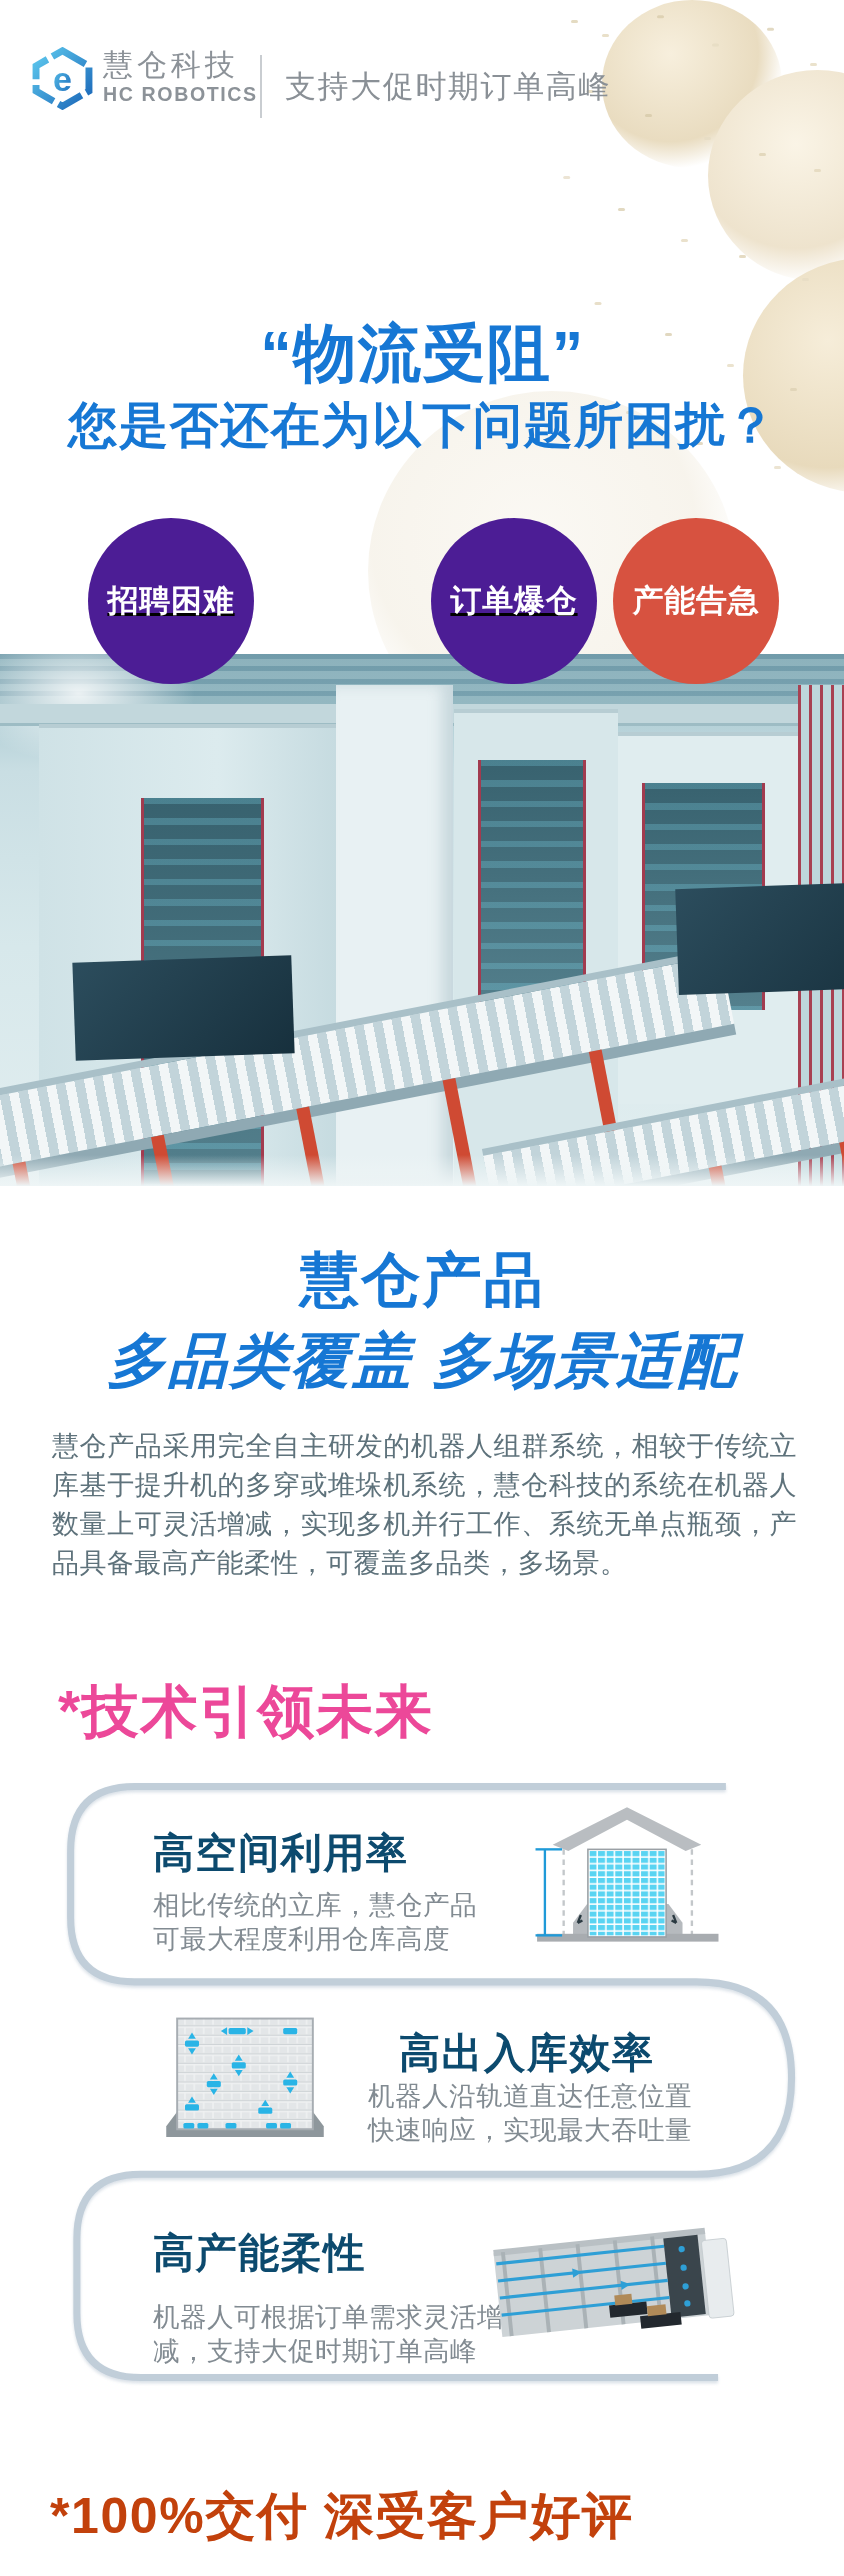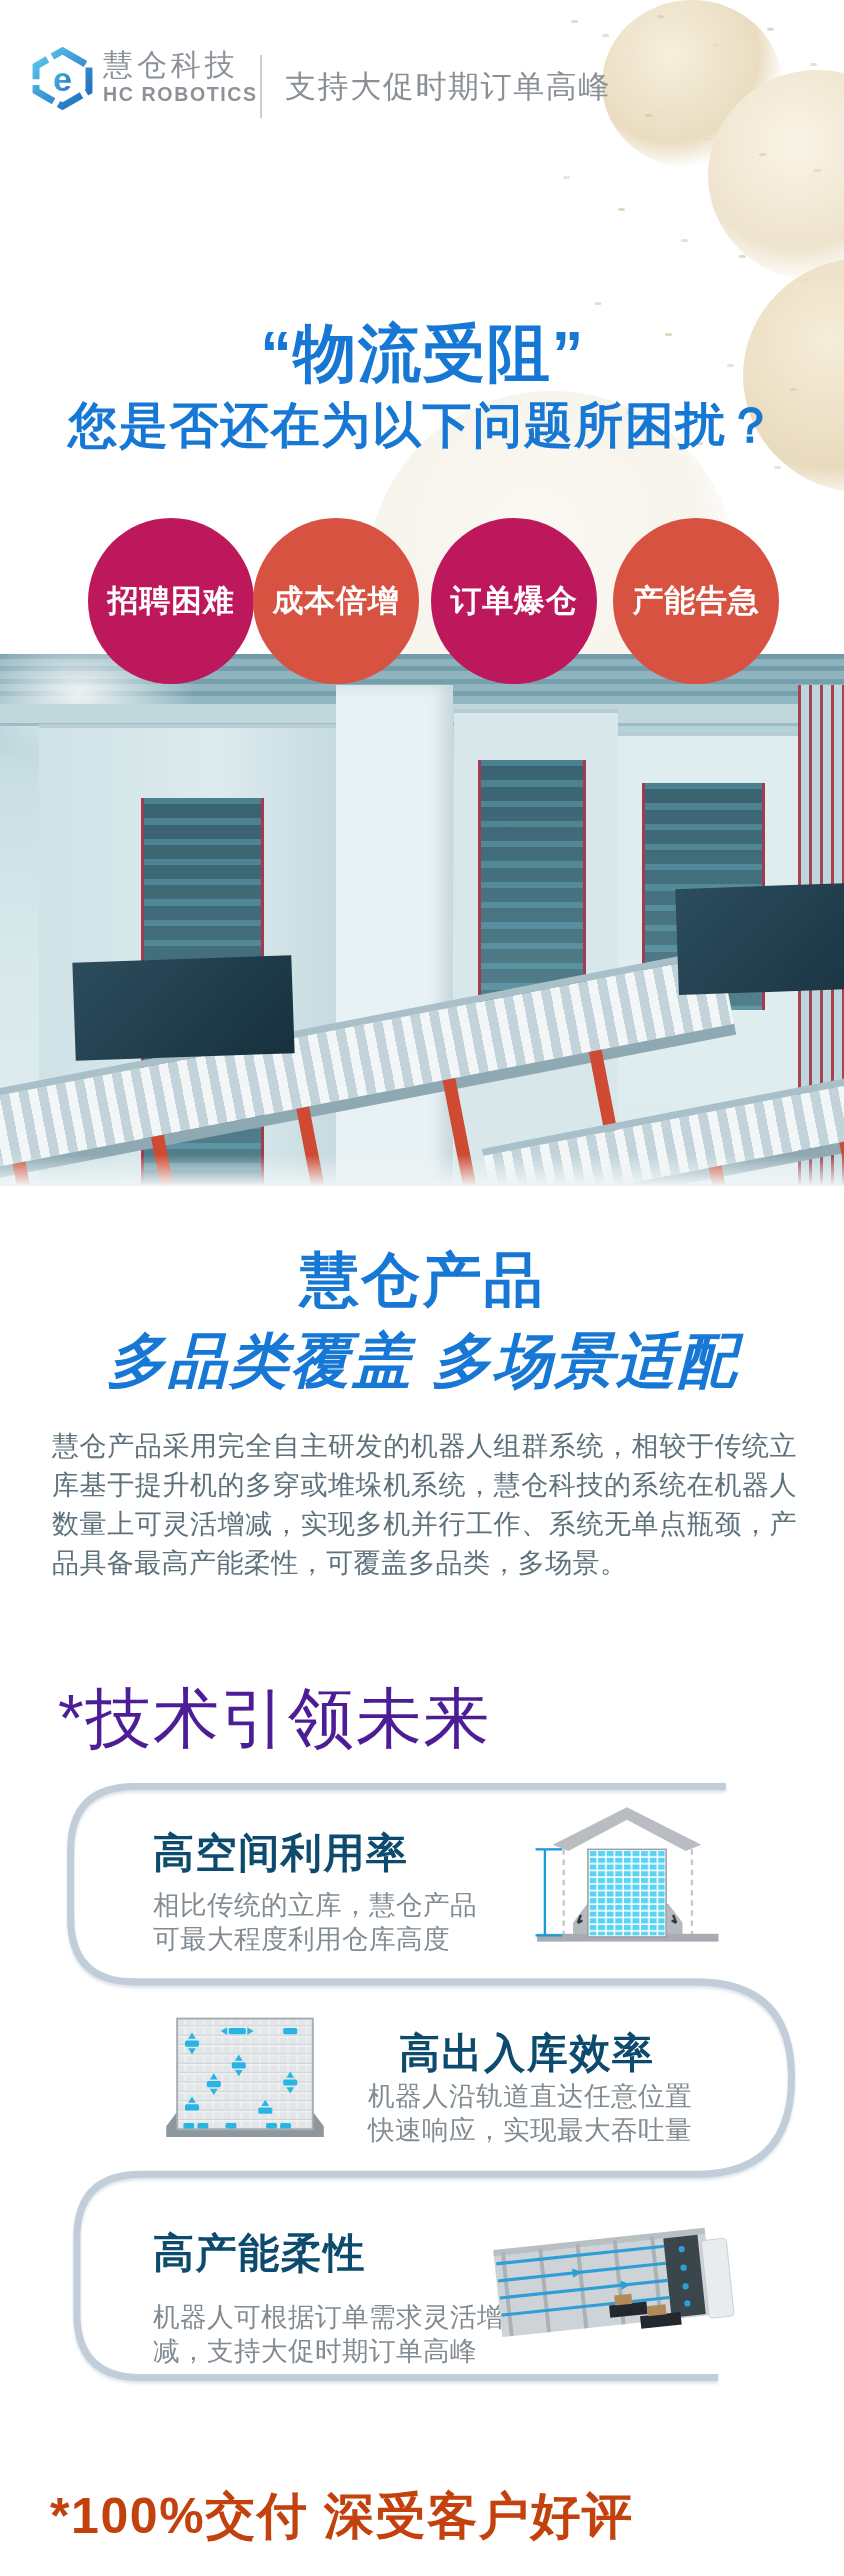--- a/index.html
+++ b/index.html
@@ -34,21 +34,21 @@
   
   .hero-line{left:0;width:845px;text-align:center;font-weight:900;color:#1677d4;letter-spacing:1.6px;}
   .hl1{top:196px;font-size:63px;}
   .hl2{top:311px;font-size:63px;}
   .hl3{top:393px;font-size:49px;}
 
   
   .pp{top:518px;width:166px;height:166px;border-radius:50%;display:flex;align-items:center;
       justify-content:center;z-index:3;}
   .pp span{color:#ffffff;font-size:31px;font-weight:900;letter-spacing:0.8px;}
-  .pp-blue{background:#be185d;}
+  .pp-blue{background:#4c1d95;text-decoration:underline;}
   .pp-red{background:#d75240;}
 
   
   .photo{left:0;top:654px;width:845px;height:532px;z-index:1;overflow:hidden;
       background:linear-gradient(180deg,#7aa3b0 0%,#a9c9d1 8%,#c9dee3 22%,#d7e8eb 55%,#e2eef0 100%);}
   .ph-ceiling{left:0;top:0;width:845px;height:50px;opacity:.85;
       background:repeating-linear-gradient(180deg,#6f9aa9 0 4.7px,#8fb4be 4.7px 12.5px);}
   .ph-glow{left:-39px;top:-31px;width:235px;height:141px;
       background:radial-gradient(rgba(255,255,255,.85),rgba(255,255,255,0) 70%);}
   .ph-beam{left:0;top:50px;width:845px;height:19px;background:#c2d7dc;border-bottom:3.1px solid #9dbcc4;}
@@ -78,21 +78,21 @@
   .ph-floor{left:0;top:501px;width:845px;height:31px;
       background:linear-gradient(180deg,rgba(238,245,246,0),#eef5f6);}
 
   
   .prod-t{left:0;width:845px;text-align:center;font-size:59px;font-weight:900;color:#1677d4;letter-spacing:2.3px;}
   .pt1{top:1241px;} .pt2{top:1322px;font-style:italic;}
   .para{left:52px;top:1427px;width:745px;font-size:27px;line-height:39px;color:#5e727b;
       text-align:justify;letter-spacing:0.4px;}
 
   
-  .tech-h{left:58px;top:1674px;font-size:66px;font-weight:400;color:#4c1d95;letter-spacing:1.6px;}
+  .tech-h{left:58px;top:1674px;font-size:57px;font-weight:700;color:#ec4899;letter-spacing:1.6px;}
   .snake{left:0;top:1752px;width:845px;height:649px;pointer-events:none;}
   .snake path{filter:drop-shadow(0 3px 2px rgba(150,170,190,.35));}
   .f-title{font-size:41px;font-weight:900;color:#0c4a6e;letter-spacing:1.6px;}
   .f-body{font-size:26.6px;line-height:34px;color:#828b92;letter-spacing:0.4px;}
   .ft1{left:153px;top:1826px;} .fb1{left:153px;top:1888px;width:341px;}
   .ft2{left:399px;top:2026px;} .fb2{left:368px;top:2079px;width:341px;}
   .ft3{left:153px;top:2226px;} .fb3{left:153px;top:2300px;width:365px;}
   .icon1{left:529px;top:1804px;} .icon2{left:166px;top:2017px;} .icon3{left:490px;top:2217px;}
 
   
@@ -122,23 +122,20 @@
   <div class="abs company-cn">慧仓科技</div>
   <div class="abs company-en">HC ROBOTICS</div>
   <div class="abs hdr-divider"></div>
   <div class="abs tagline">支持大促时期订单高峰</div>
 
   <div class="abs hero-line hl2">“物流受阻”</div>
   <div class="abs hero-line hl3">您是否还在为以下问题所困扰？</div>
 
   <div class="abs pp pp-blue" style="left:88px;">
     <span>招聘困难</span>
-    </div>
-  <div class="abs pp pp-red" style="left:253px;">
-    <span>成本倍增</span>
     </div>
   <div class="abs pp pp-blue" style="left:431px;">
     <span>订单爆仓</span>
     </div>
   <div class="abs pp pp-red" style="left:613px;">
     <span>产能告急</span>
     </div>
 
   <div class="abs photo">
     <div class="abs ph-ceiling"></div>

